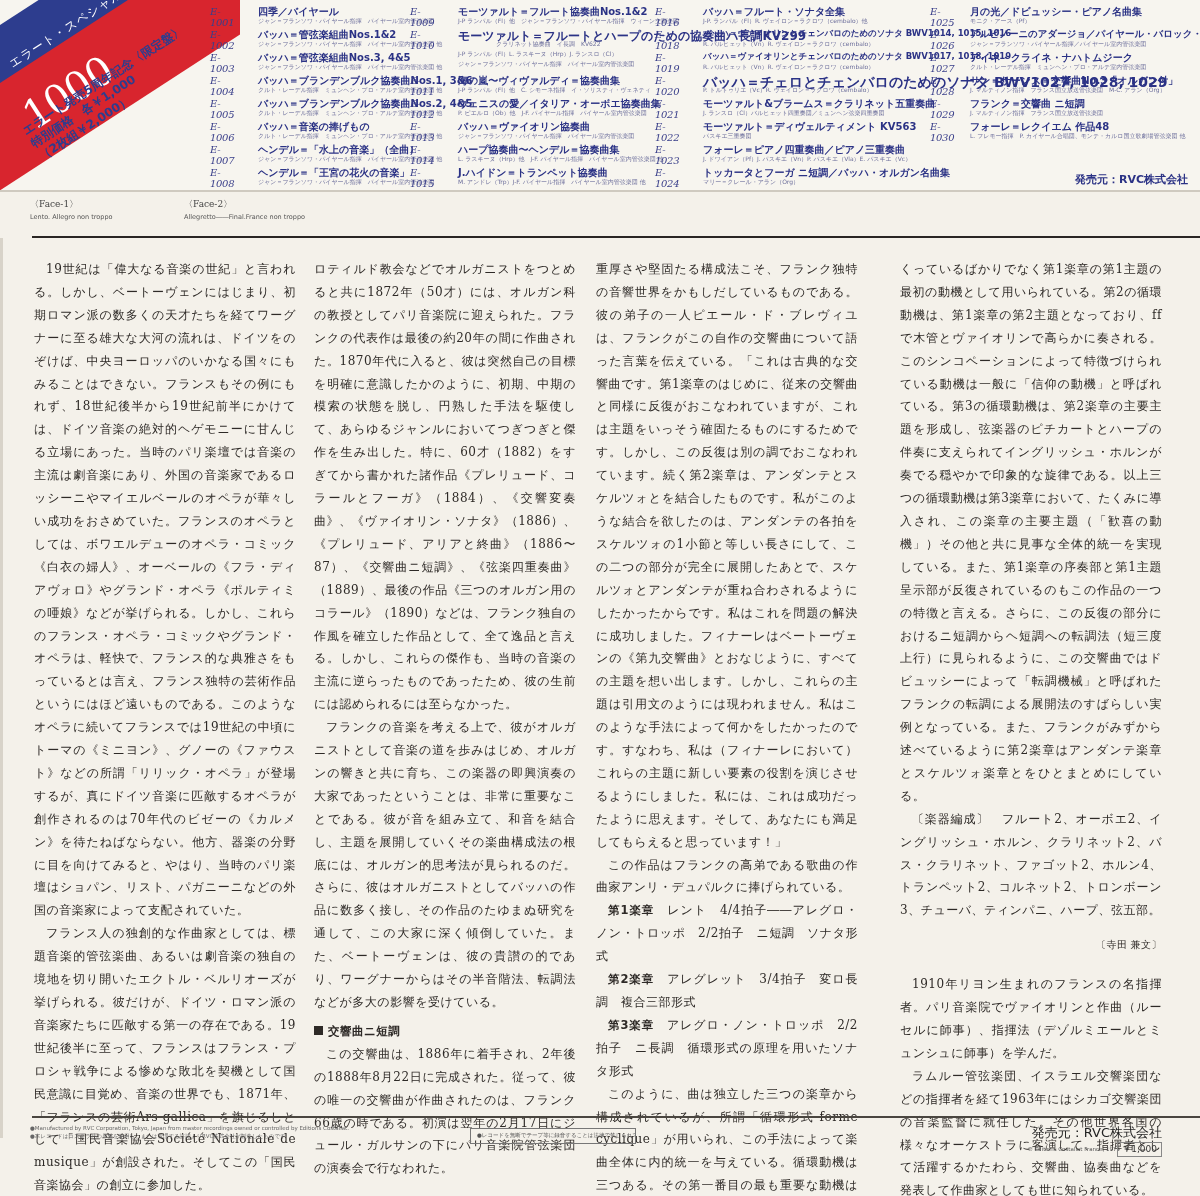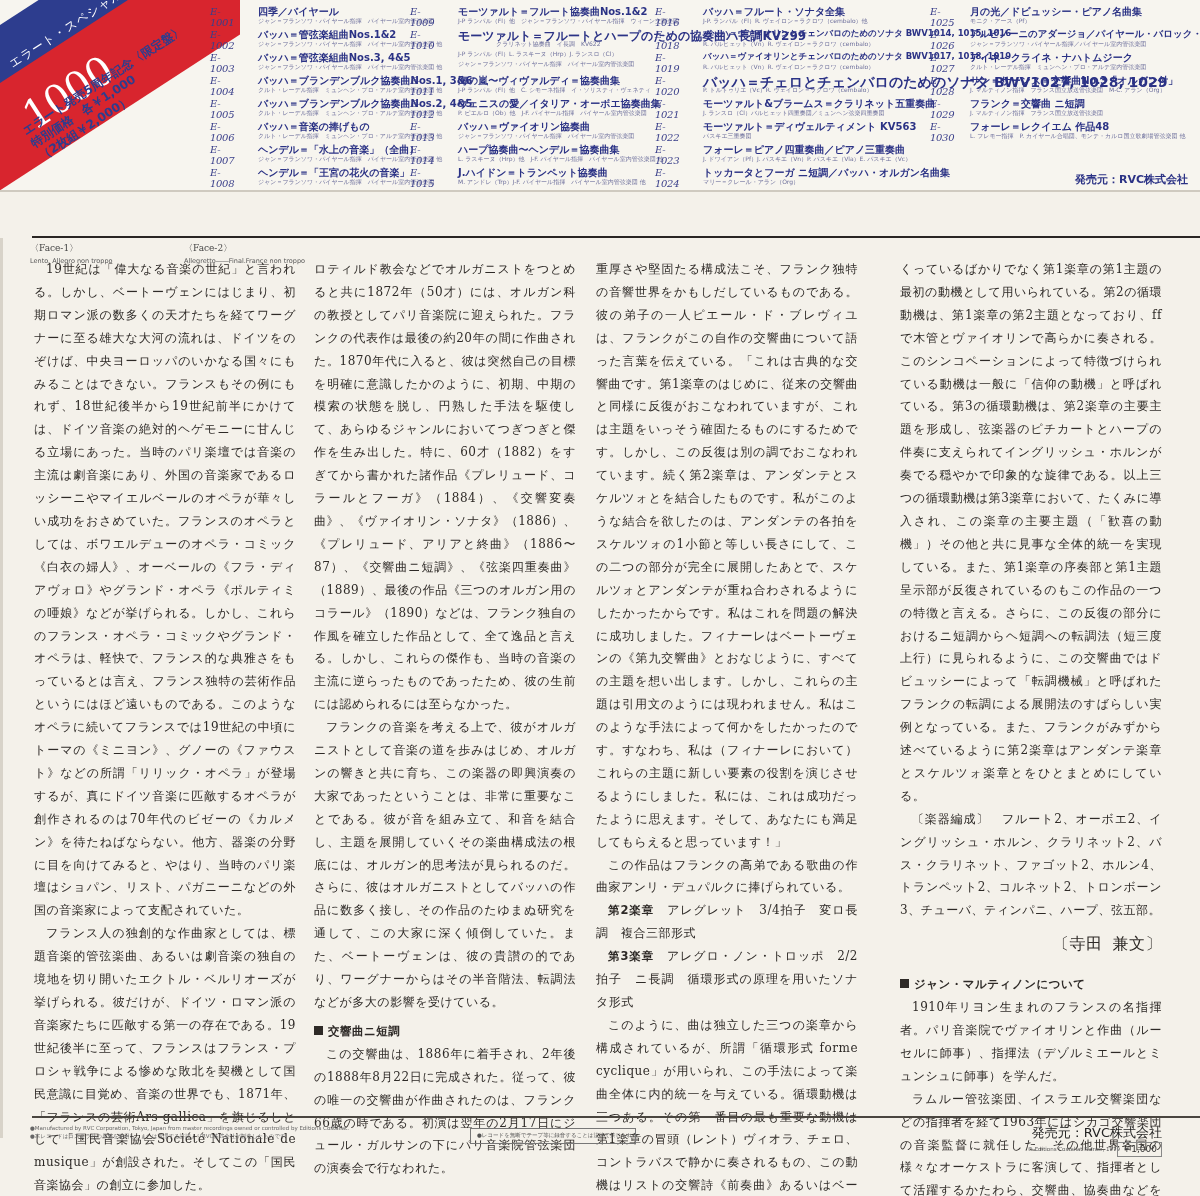--- a/index.html
+++ b/index.html
@@ -70,40 +70,40 @@
   }
   .cat-extra {
     position: absolute; left: 52px; white-space: nowrap;
     font-family: "DejaVu Sans", sans-serif; font-size: 6px; color: #6d6f9c;
   }
   .publisher-top {
     position: absolute; right: 12px; top: 172px;
     font-family: "DejaVu Sans", sans-serif; font-size: 11px; font-weight: bold; color: #2b3285;
   }
   
-  .faces { position: absolute; left: 30px; top: 198px; width: 1160px; height: 40px; margin-top: 44px; }
+  .faces { position: absolute; left: 30px; top: 198px; width: 1160px; height: 40px; }
   .face { position: absolute; top: 0; }
   .face-head { font-size: 9px; color: #444; }
   .face-mv { font-family: "DejaVu Sans", sans-serif; font-size: 6.5px; color: #555; margin-top: 2px; text-align: center; }
   .rule-thick { position: absolute; left: 32px; top: 236px; width: 1168px; height: 2px; background: #2a2624; }
   
   .col {
     position: absolute; top: 258px; width: 262px;
     font-size: 12px; line-height: 22.9px; text-align: justify;
     color: #2e2a27; letter-spacing: 0.5px;
   }
   .col p { text-indent: 1em; }
   .col p.noindent { text-indent: 0; }
   .sec-head {
     font-family: "DejaVu Sans", sans-serif; font-weight: bold; font-size: 11.5px;
     text-indent: 0 !important; margin-top: 6px;
   }
   .sec-head .sq { display: inline-block; width: 9px; height: 9px; background: #2e2a27; margin-right: 5px; }
   .mv b { font-family: "DejaVu Sans", sans-serif; font-size: 11.5px; }
-  .sign { text-align: right; font-family: Liberation Mono, monospace; font-size: 16px; margin-top: 12px; margin-bottom: 16px; }
+  .sign { text-align: right; font-family: Liberation Serif, serif; font-size: 10px; margin-top: 12px; margin-bottom: 16px; }
   
   .rule-foot { position: absolute; left: 32px; top: 1116px; width: 1168px; height: 2px; background: #4a4640; }
   .foot-notes { position: absolute; left: 30px; top: 1124px; font-family: "DejaVu Sans", sans-serif; font-size: 5.5px; color: #666; line-height: 8px; }
   .notice-box {
     position: absolute; left: 470px; top: 1128px; width: 166px; height: 16px;
     border: 1px solid #777; font-family: "DejaVu Sans", sans-serif; font-size: 5.5px;
     color: #555; padding: 3px 6px; white-space: nowrap; overflow: hidden;
   }
   .publisher-foot {
     position: absolute; right: 38px; top: 1124px;
@@ -320,30 +320,30 @@
   <p class="noindent">ロティルド教会などでオルガニストをつとめると共に1872年（50才）には、オルガン科の教授としてパリ音楽院に迎えられた。フランクの代表作は最後の約20年の間に作曲された。1870年代に入ると、彼は突然自己の目標を明確に意識したかのように、初期、中期の模索の状態を脱し、円熟した手法を駆使して、あらゆるジャンルにおいてつぎつぎと傑作を生み出した。特に、60才（1882）をすぎてから書かれた諸作品《プレリュード、コラールとフーガ》（1884）、《交響変奏曲》、《ヴァイオリン・ソナタ》（1886）、《プレリュード、アリアと終曲》（1886〜87）、《交響曲ニ短調》、《弦楽四重奏曲》（1889）、最後の作品《三つのオルガン用のコラール》（1890）などは、フランク独自の作風を確立した作品として、全て逸品と言える。しかし、これらの傑作も、当時の音楽の主流に逆らったものであったため、彼の生前には認められるには至らなかった。</p>
   <p>フランクの音楽を考える上で、彼がオルガニストとして音楽の道を歩みはじめ、オルガンの響きと共に育ち、この楽器の即興演奏の大家であったということは、非常に重要なことである。彼が音を組み立て、和音を結合し、主題を展開していくその楽曲構成法の根底には、オルガン的思考法が見られるのだ。さらに、彼はオルガニストとしてバッハの作品に数多く接し、その作品のたゆまぬ研究を通して、この大家に深く傾倒していた。また、ベートーヴェンは、彼の貴讃の的であり、ワーグナーからはその半音階法、転調法などが多大の影響を受けている。</p>
   <div class="sec-head"><span class="sq"></span><span>交響曲ニ短調</span></div>
   <p>この交響曲は、1886年に着手され、2年後の1888年8月22日に完成された。従って、彼の唯一の交響曲が作曲されたのは、フランク66歳の時である。初演は翌年の2月17日にジュール・ガルサンの下にパリ音楽院管弦楽団の演奏会で行なわれた。</p>
 
 </div>
 
 <div class="col" style="left:596px">
   <p class="noindent">重厚さや堅固たる構成法こそ、フランク独特の音響世界をかもしだしているものである。彼の弟子の一人ピエール・ド・ブレヴィユは、フランクがこの自作の交響曲について語った言葉を伝えている。「これは古典的な交響曲です。第1楽章のはじめに、従来の交響曲と同様に反復がおこなわれていますが、これは主題をいっそう確固たるものにするためです。しかし、この反復は別の調でおこなわれています。続く第2楽章は、アンダンテとスケルツォとを結合したものです。私がこのような結合を欲したのは、アンダンテの各拍をスケルツォの1小節と等しい長さにして、この二つの部分が完全に展開したあとで、スケルツォとアンダンテが重ね合わされるようにしたかったからです。私はこれを問題の解決に成功しました。フィナーレはベートーヴェンの《第九交響曲》とおなじように、すべての主題を想い出します。しかし、これらの主題は引用文のようには現われません。私はこのような手法によって何かをしたかったのです。すなわち、私は（フィナーレにおいて）これらの主題に新しい要素の役割を演じさせるようにしました。私には、これは成功だったように思えます。そして、あなたにも満足してもらえると思っています！」</p>
   <p>この作品はフランクの高弟である歌曲の作曲家アンリ・デュパルクに捧げられている。</p>
+  <p class="mv"><b>第1楽章</b>　<span>レント　4/4拍子――アレグロ・ノン・トロッポ　2/2拍子　ニ短調　ソナタ形式</span></p>
   <p class="mv"><b>第2楽章</b>　<span>アレグレット　3/4拍子　変ロ長調　複合三部形式</span></p>
   <p class="mv"><b>第3楽章</b>　<span>アレグロ・ノン・トロッポ　2/2拍子　ニ長調　循環形式の原理を用いたソナタ形式</span></p>
   <p>このように、曲は独立した三つの楽章から構成されているが、所謂「循環形式 forme cyclique」が用いられ、この手法によって楽曲全体に内的統一を与えている。循環動機は三つある。その第一番目の最も重要な動機は第1楽章の冒頭（レント）ヴィオラ、チェロ、コントラバスで静かに奏されるもの、この動機はリストの交響詩《前奏曲》あるいはベートーヴェンの《弦楽四重奏曲へ長調》（作品135）の「muß es sein?」の動機として、あるいはヴァーグナーの《ヴァルキューレ》の「運命の動機」などとして、ロマン派音楽においてもしばしば見うけられるものである。また、この動機は序奏主題を形づ</p>
 </div>
 
 <div class="col" style="left:900px">
   <p class="noindent">くっているばかりでなく第1楽章の第1主題の最初の動機として用いられている。第2の循環動機は、第1楽章の第2主題となっており、ff で木管とヴァイオリンで高らかに奏される。このシンコペーションによって特徴づけられている動機は一般に「信仰の動機」と呼ばれている。第3の循環動機は、第2楽章の主要主題を形成し、弦楽器のピチカートとハープの伴奏に支えられてイングリッシュ・ホルンが奏でる穏やかで印象的な旋律である。以上三つの循環動機は第3楽章において、たくみに導入され、この楽章の主要主題（「歓喜の動機」）その他と共に見事な全体的統一を実現している。また、第1楽章の序奏部と第1主題呈示部が反復されているのもこの作品の一つの特徴と言える。さらに、この反復の部分におけるニ短調からヘ短調への転調法（短三度上行）に見られるように、この交響曲ではドビュッシーによって「転調機械」と呼ばれたフランクの転調による展開法のすばらしい実例となっている。また、フランクがみずから述べているように第2楽章はアンダンテ楽章とスケルツォ楽章とをひとまとめにしている。</p>
   <p>〔楽器編成〕　フルート2、オーボエ2、イングリッシュ・ホルン、クラリネット2、バス・クラリネット、ファゴット2、ホルン4、トランペット2、コルネット2、トロンボーン3、チューバ、ティンパニ、ハープ、弦五部。</p>
   <div class="sign">〔寺田 兼文〕</div>
-  <div class="sec-head"><span class="sq"></span><span>ジャン・マルティノンについて</span></div>
   <p>1910年リヨン生まれのフランスの名指揮者。パリ音楽院でヴァイオリンと作曲（ルーセルに師事）、指揮法（デゾルミエールとミュンシュに師事）を学んだ。</p>
   <p>ラムルー管弦楽団、イスラエル交響楽団などの指揮者を経て1963年にはシカゴ交響楽団の音楽監督に就任した。その他世界各国の様々なオーケストラに客演して、指揮者として活躍するかたわら、交響曲、協奏曲などを発表して作曲家としても世に知られている。</p>
 
 </div>
 
 <div class="rule-foot"></div>
 <div class="foot-notes">
   <div>●Manufactured by RVC Corporation, Tokyo, Japan from master recordings owned or controlled by Editions Costallat.</div>
   <div>●本レコードはコスタラ社の原盤を使用し、または管理する許諾よりRVC株式会社が製造したものです</div>
 </div>

